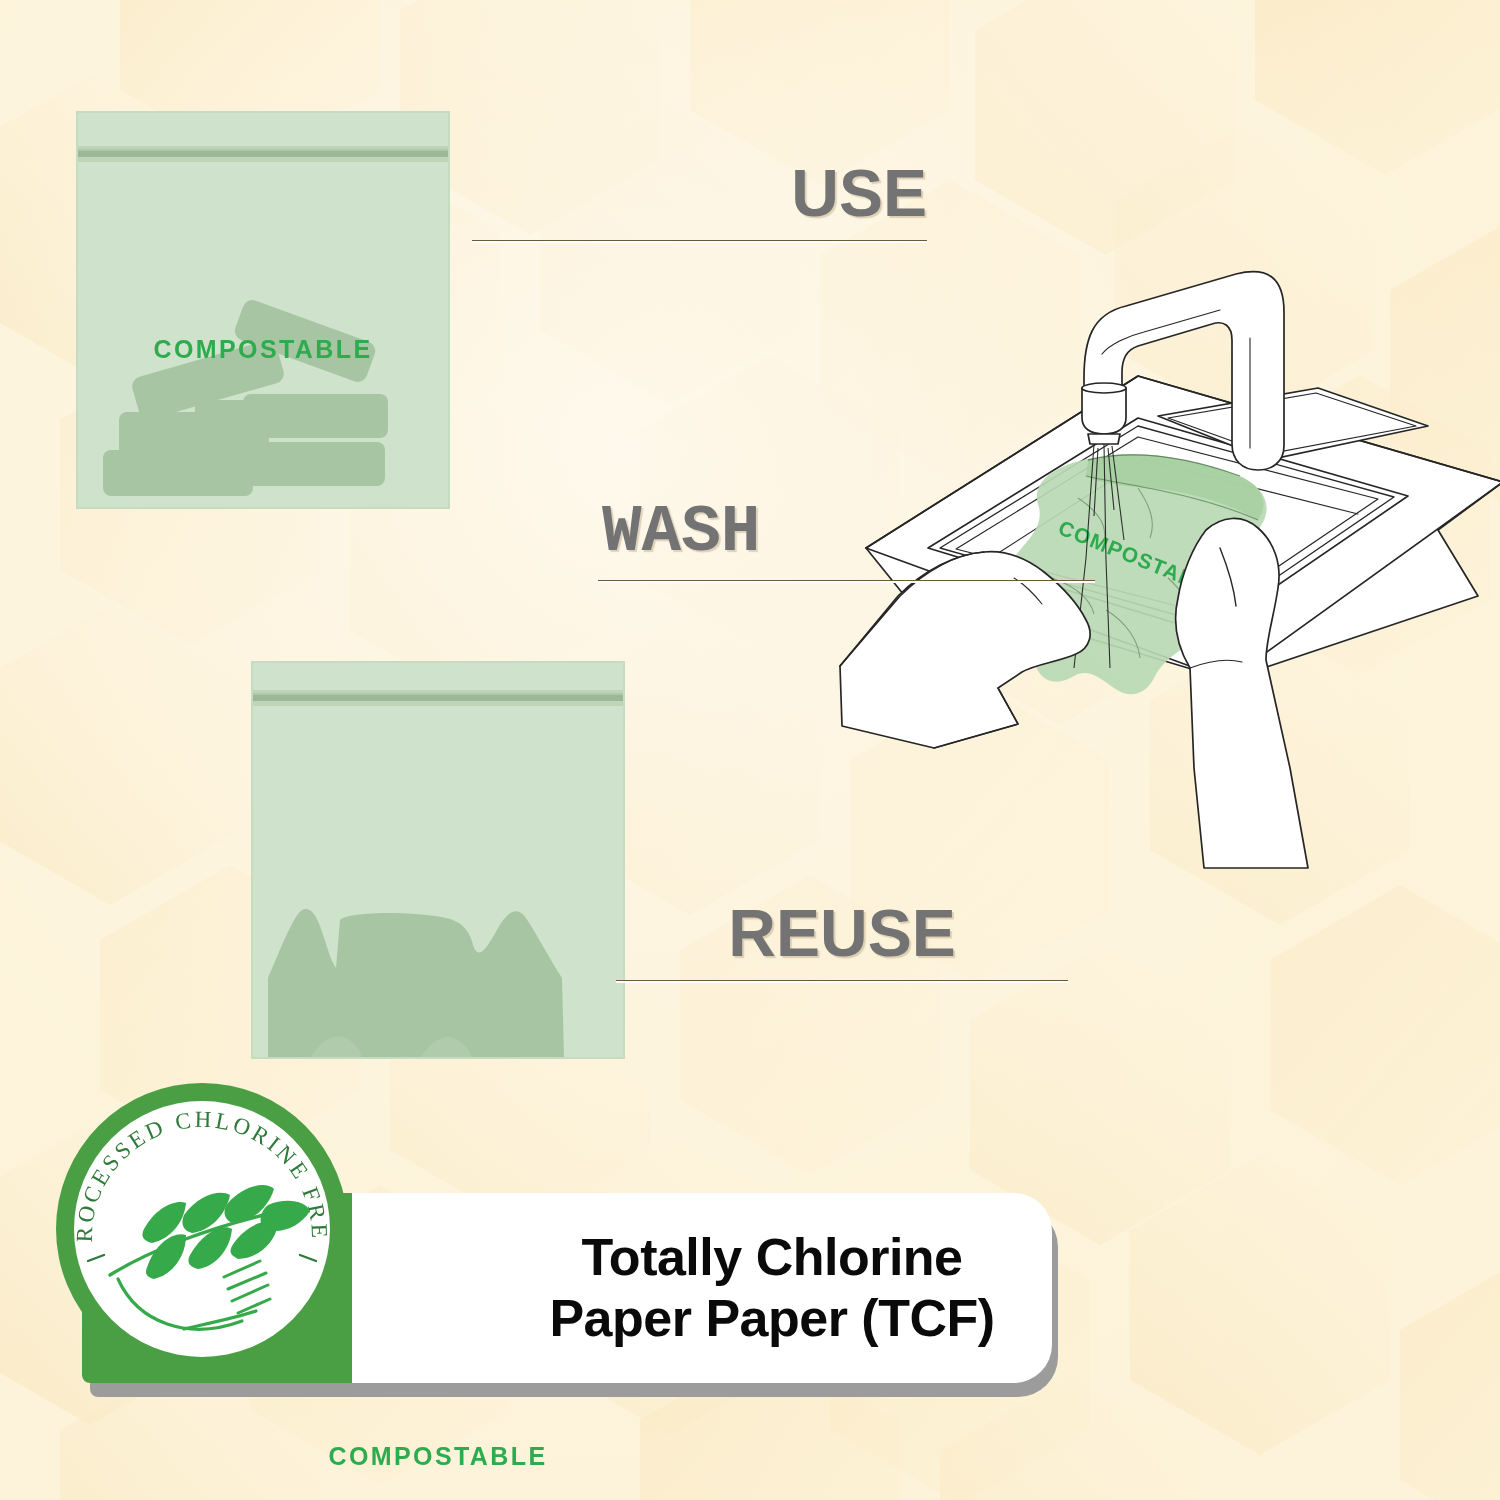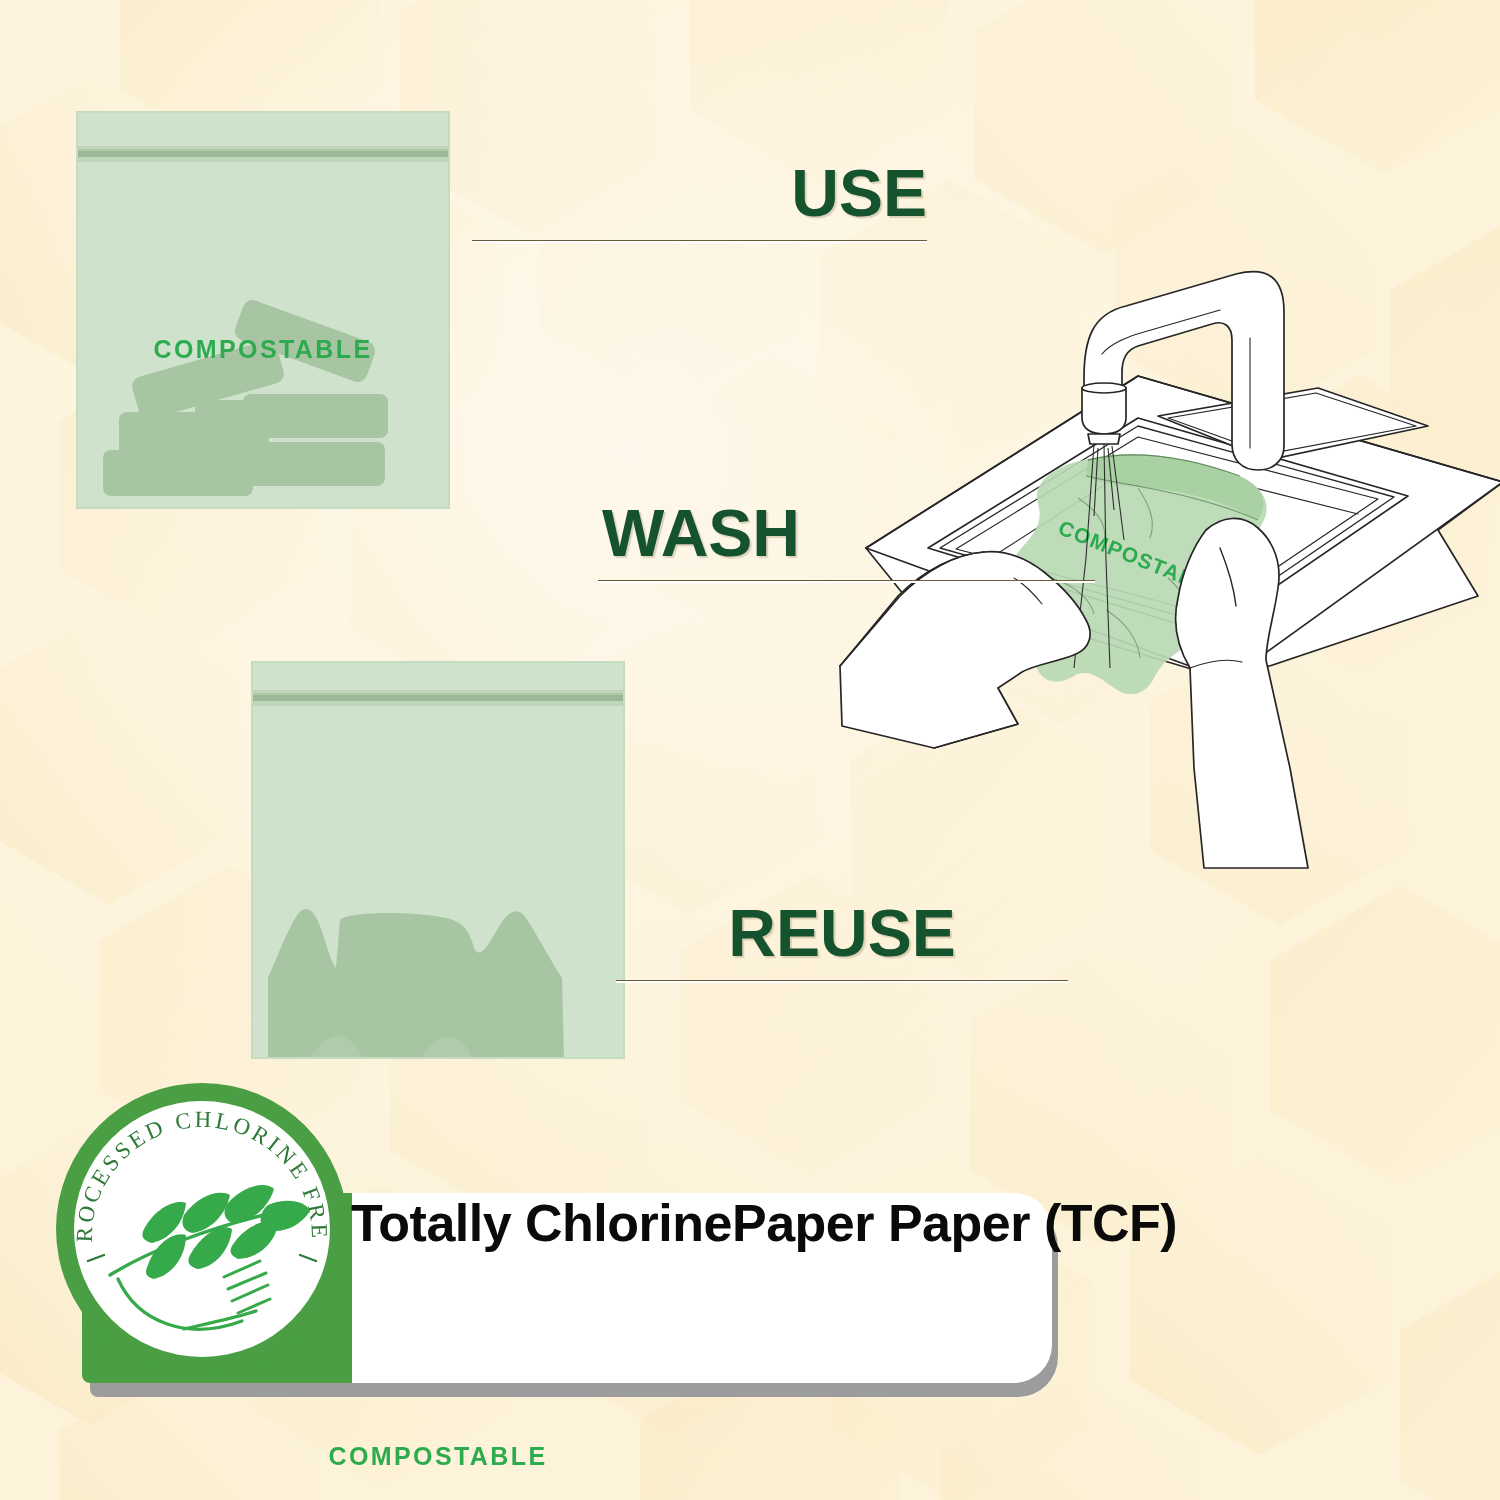--- a/index.html
+++ b/index.html
@@ -28,31 +28,31 @@
     white-space:nowrap;
   }
   #bag-one  { left:75px;  top:110px; width:376px; height:400px; }
   #bag-one .bag-label  { top:225px; }
   #bag-two  { left:250px; top:660px; width:376px; height:400px; }
   #bag-two .bag-label  { top:782px; }
 
   
   .step { position:absolute; z-index:8; }
   .step-title {
-    font-size:66px; font-weight:bold; color:#14532d;
+    font-size:66px; font-weight:bold; color:#737373;
     line-height:1.0; white-space:nowrap;
     text-shadow:2px 2px 1px rgba(160,140,105,.35);
   }
   .step-rule {
     height:3px; width:100%;
     background:linear-gradient(to bottom,#6b5a38 0 1px,#ffffff 1px 3px);
     margin-top:14px;
   }
   #step-use   { left:472px; top:160px; width:455px; text-align:right; }
-  #step-wash  { left:598px; top:500px; width:497px; text-align:left; }
+  #step-wash  { left:598px; top:500px; width:497px; text-align:left;font-family:Liberation Mono, monospace; }
   #step-reuse { left:616px; top:900px; width:452px; text-align:center; }
   #step-wash .step-title { padding-left:4px; }
 
   
   #sink { position:absolute; left:838px; top:248px; width:665px; height:625px; z-index:7; }
   #sink svg { display:block; width:100%; height:100%; overflow:visible; }
 
   
   #bottom { position:absolute; left:52px; top:1185px; width:1010px; height:215px; z-index:10; }
   #banner-shadow {
@@ -61,23 +61,24 @@
   }
   #banner-green {
     position:absolute; left:30px; top:8px; width:330px; height:190px;
     background:#4a9f45; border-radius:8px 0 0 8px;
   }
   #banner-white {
     position:absolute; left:300px; top:8px; width:700px; height:190px;
     background:#ffffff; border-radius:0 38px 38px 0;
   }
   #banner-text {
-    position:absolute; left:353px; top:8px; width:640px; height:190px;
-    display:flex; flex-direction:row; justify-content:center;
+    position:absolute; left:361px; top:8px; width:640px; height:190px;
+    display:flex; flex-direction:column; justify-content:center;
     padding-left:78px;
+    text-align:center;
   }
   #banner-text span {
     font-size:52px; font-weight:bold; color:#0a0a0a; line-height:1.18;
     white-space:nowrap; letter-spacing:-0.5px;
   }
   #badge { position:absolute; left:0px; top:-106px; width:300px; height:300px; }
   #badge svg { display:block; width:100%; height:100%; }
 </style>
 </head>
 <body>

